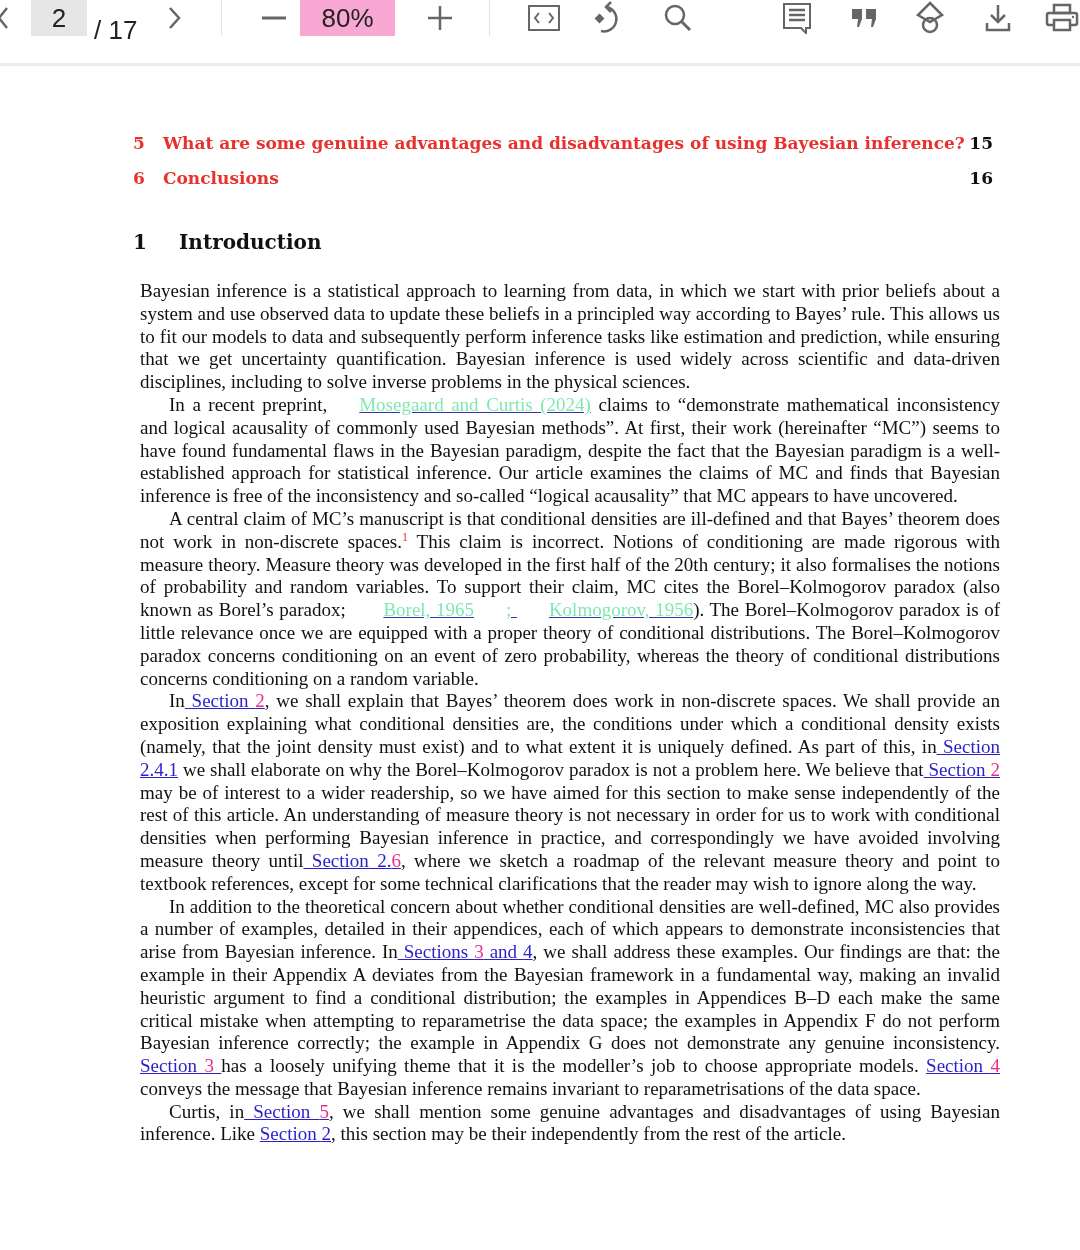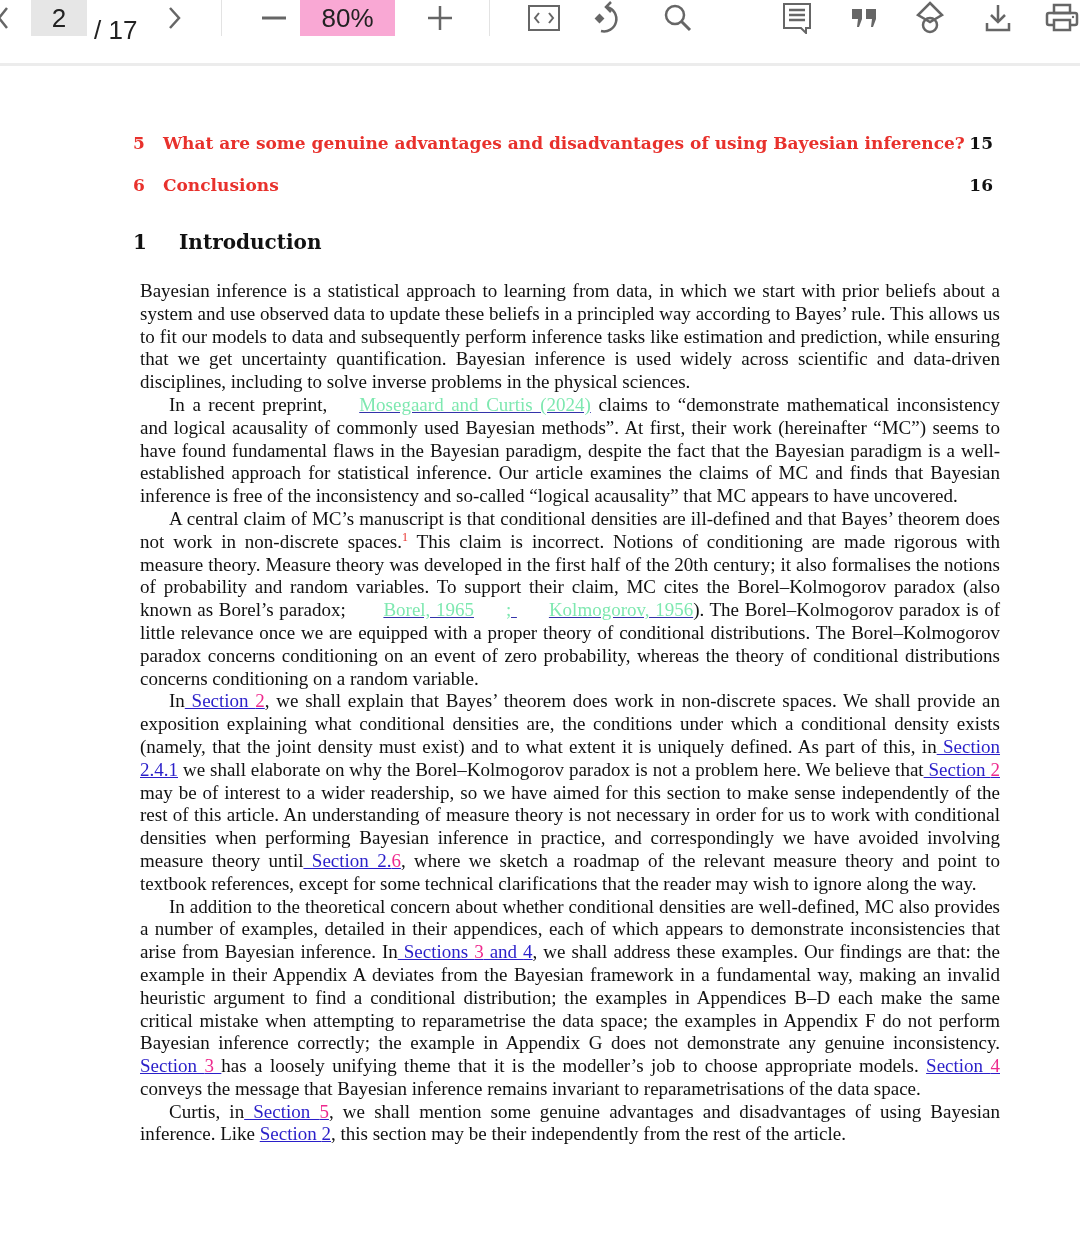--- a/index.html
+++ b/index.html
@@ -111,21 +111,21 @@
         <rect x="9" y="17" width="16" height="10" fill="#fff" stroke="#666" stroke-width="2.5"></rect>
         <circle cx="28" cy="14" r="1.2" fill="#666"></circle>
       </svg>
   </div>
 </div>
 
 <div class="toc" style="top:133px;">
   <span class="t"><span class="num">5</span><span>What are some genuine advantages and disadvantages of using Bayesian inference?</span></span>
   <span class="n">15</span>
 </div>
-<div class="toc" style="top:175px;gap:22px;">
+<div class="toc" style="top:168px;gap:22px;">
   <span class="t"><span class="num">6</span><span>Conclusions</span></span>
   <span class="n">16</span>
 </div>
 
 <div class="h1">
   <span class="num">1</span><span>Introduction</span>
 </div>
 
 <div class="body">
   <p class="first">Bayesian inference is a statistical approach to learning from data, in which we start with prior beliefs about a system and use observed data to update these beliefs in a principled way according to Bayes’ rule. This allows us to fit our models to data and subsequently perform inference tasks like estimation and prediction, while ensuring that we get uncertainty quantification. Bayesian inference is used widely across scientific and data-driven disciplines, including to solve inverse problems in the physical sciences.</p>

